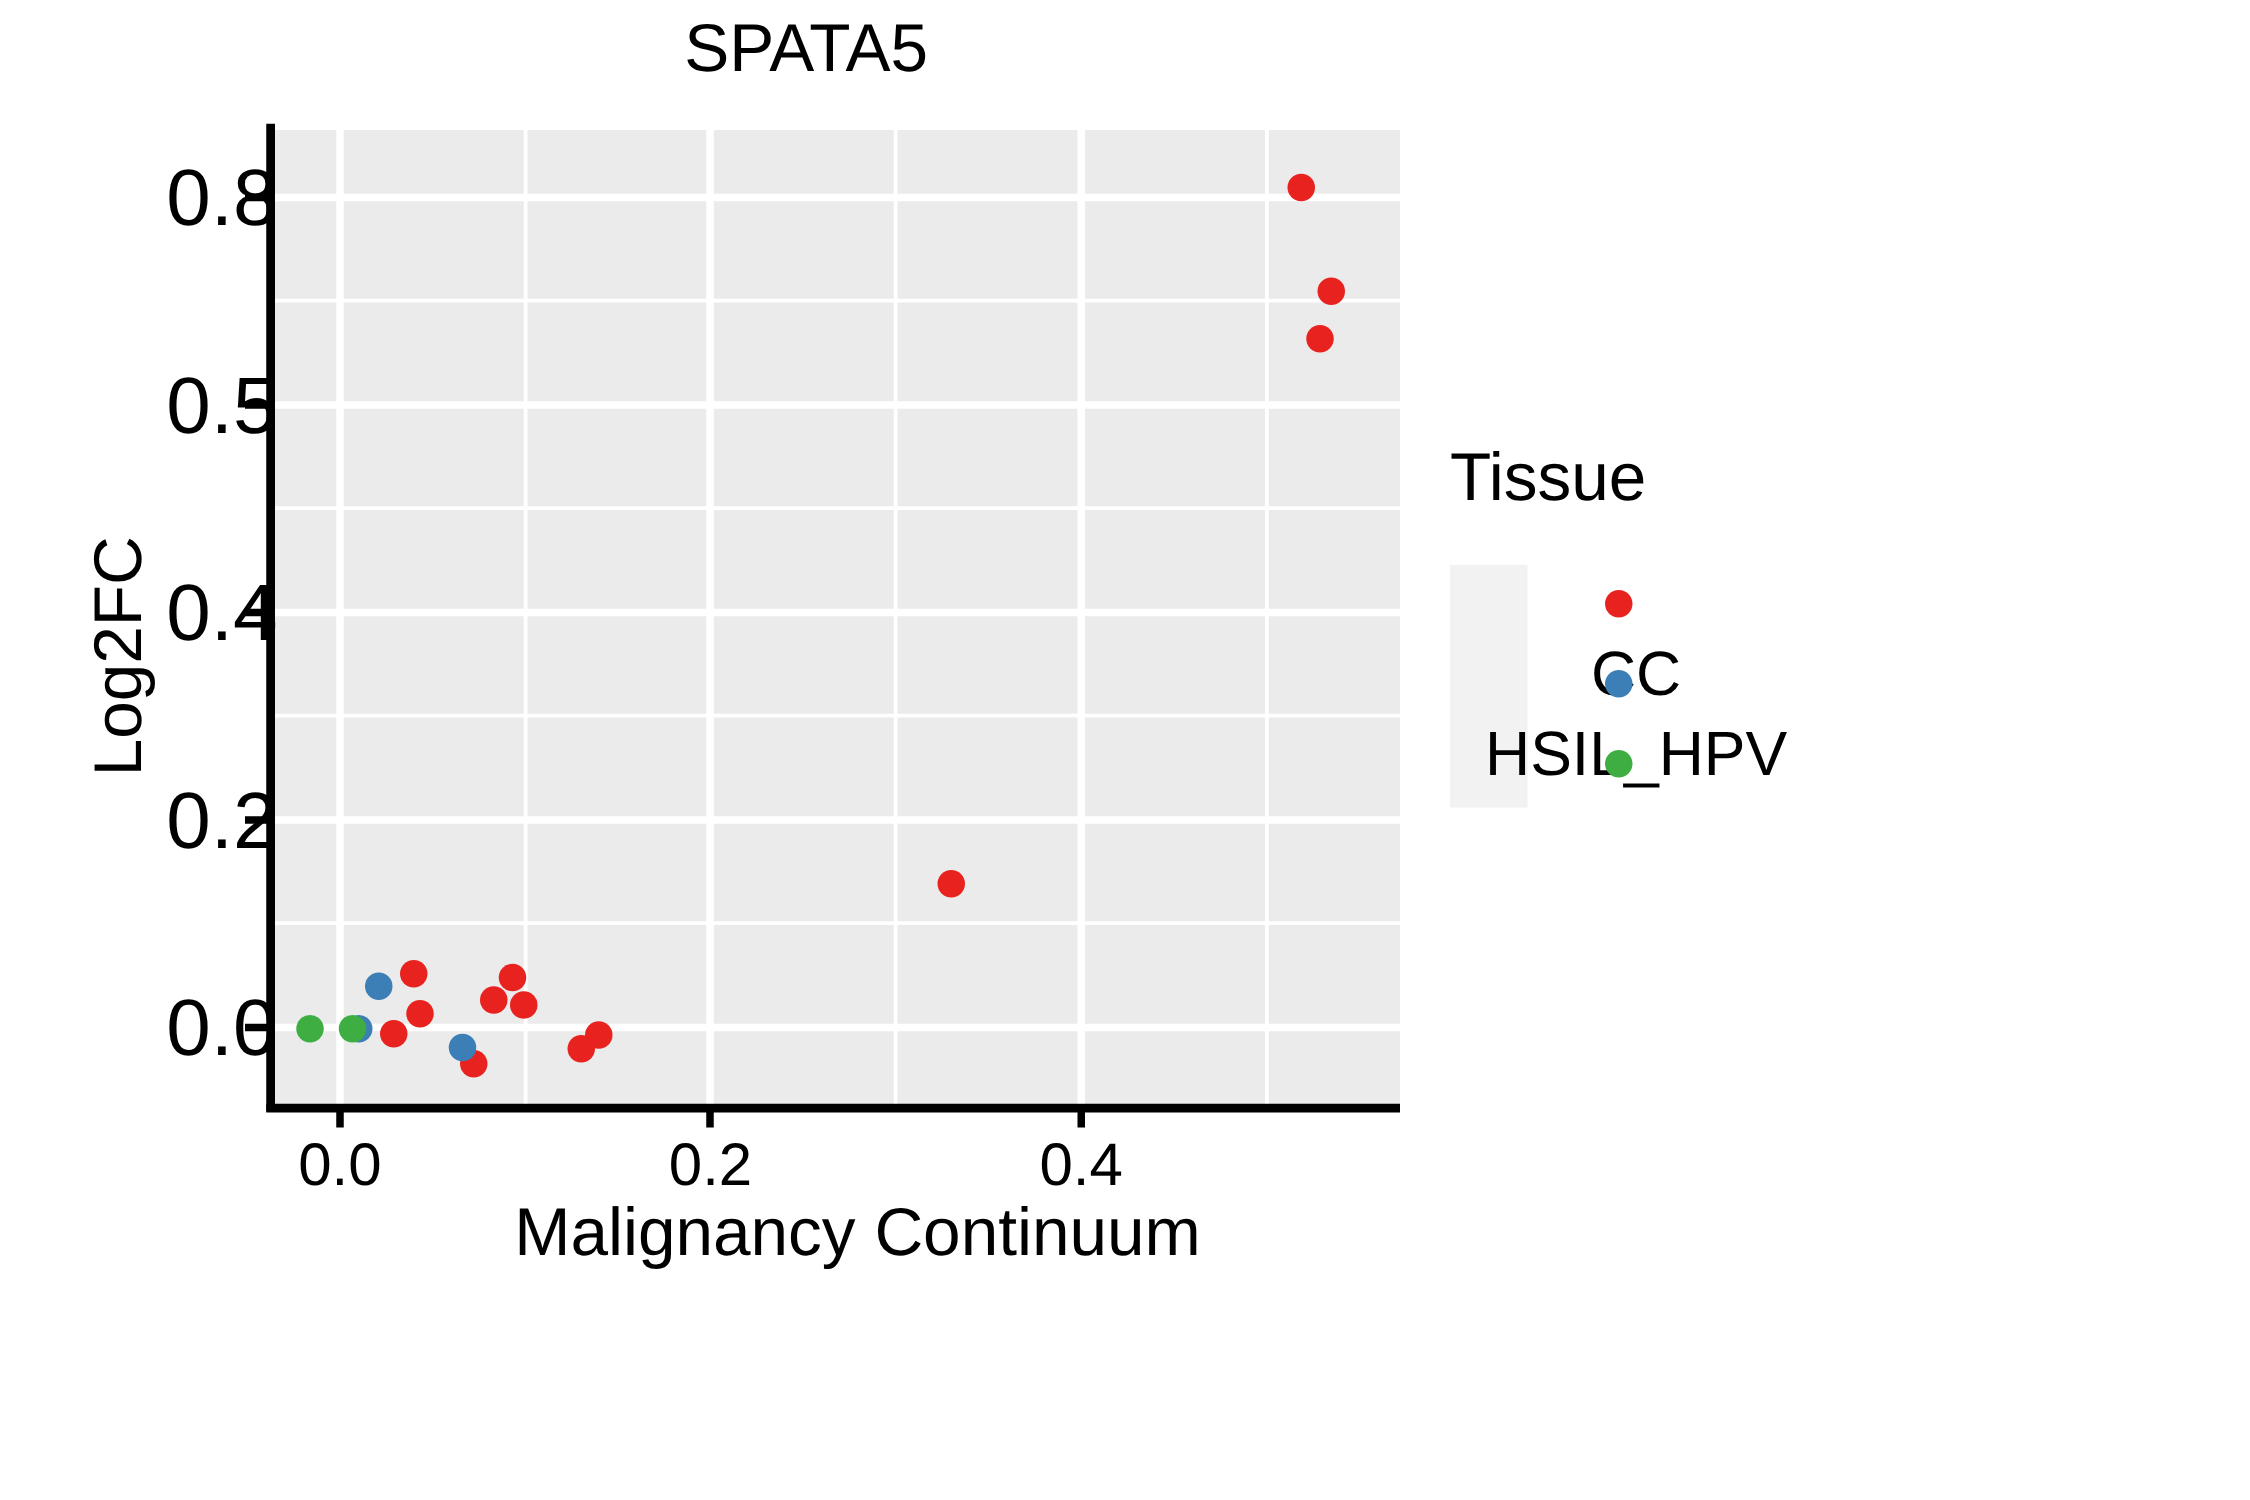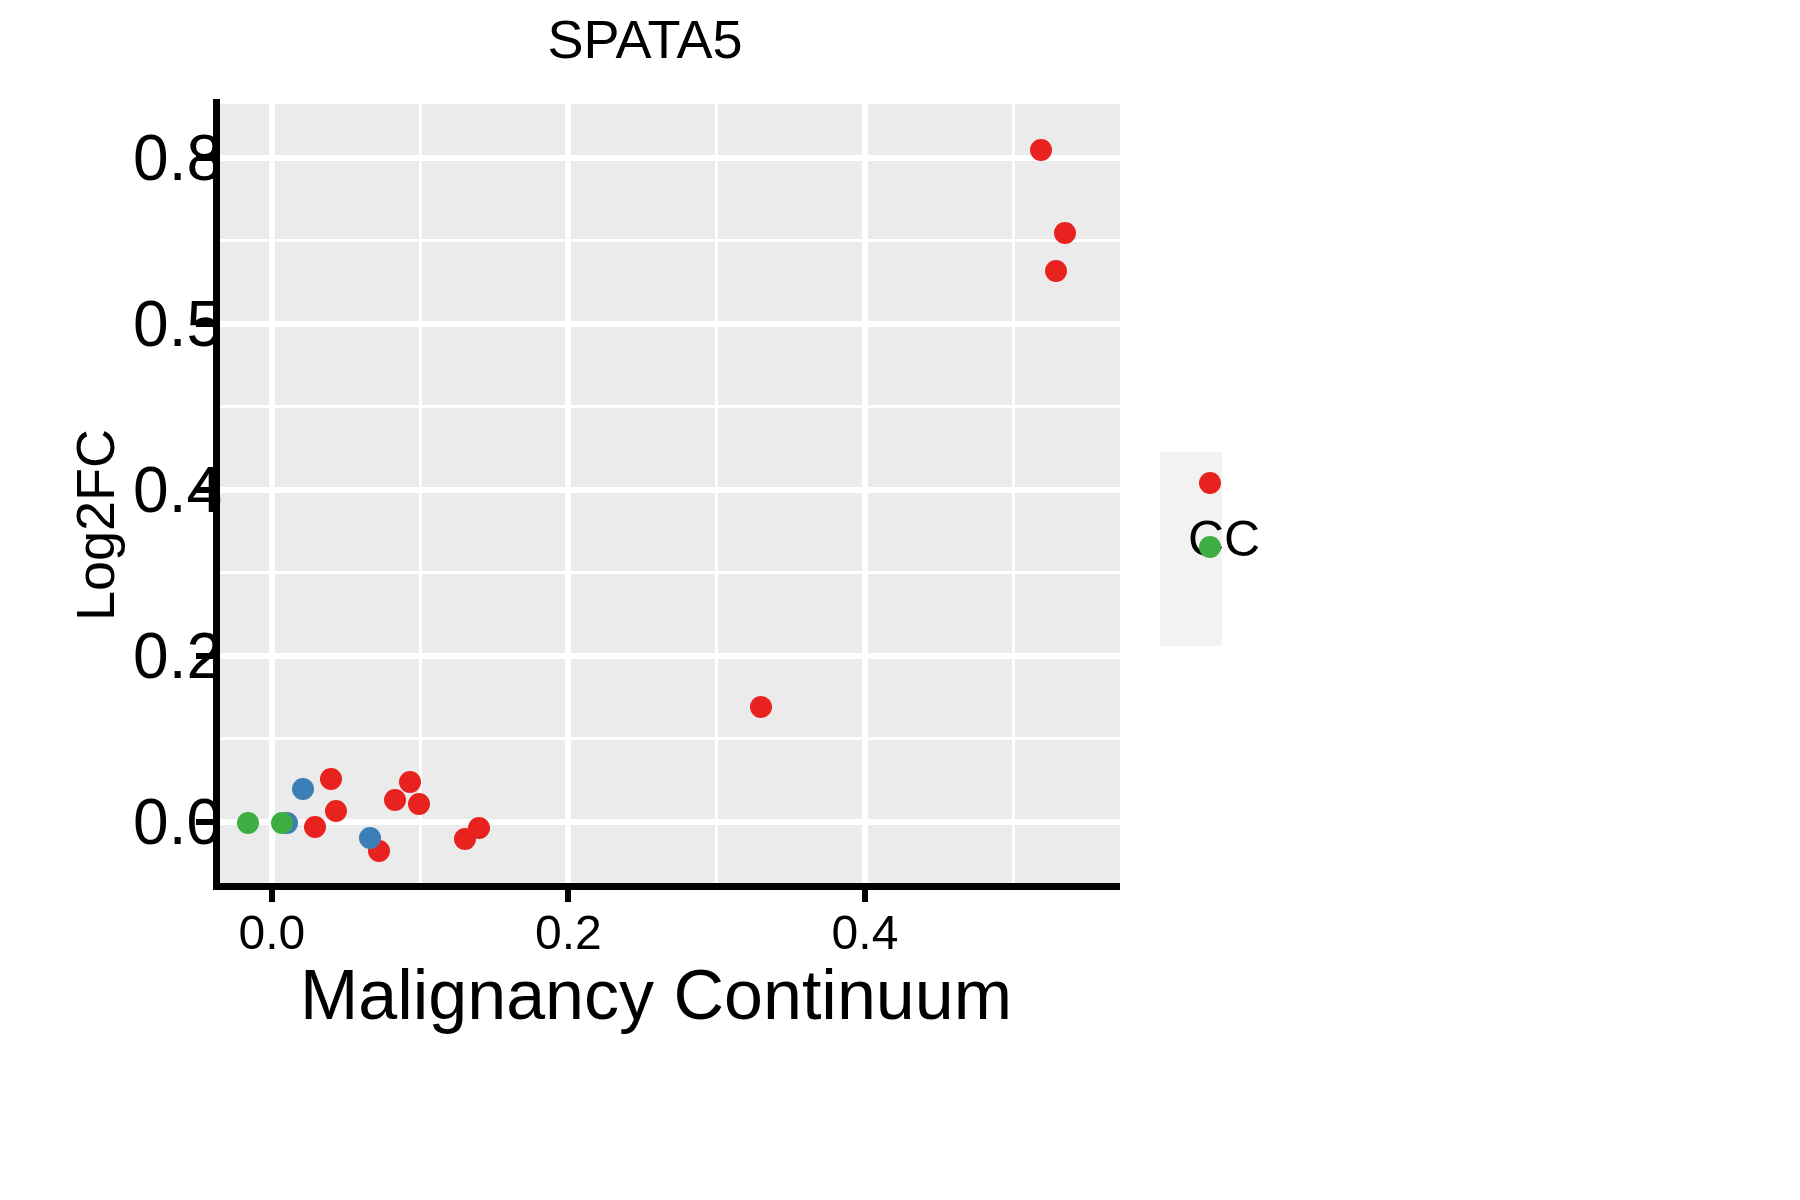--- a/index.html
+++ b/index.html
@@ -68,24 +68,24 @@
     width:600px;
     text-align:center;
     font-size:54px;
     color:#000000;
     transform:rotate(-90deg);
     transform-origin:center center;
     white-space:nowrap;
   }
   .xlab{
     position:absolute;
-    left:206px;top:955px;
+    left:236px;top:955px;
     width:900px;
     text-align:center;
-    font-size:70px;
+    font-size:54px;
     color:#000000;
     white-space:nowrap;
   }
 
   
   .pt{
     position:absolute;
     width:22px;height:22px;
     border-radius:50%;
     transform:translate(-50%,-50%);
@@ -200,29 +200,36 @@
       <div class="pt" style="left: 286.722px; top: 823.426px; background: rgb(59, 127, 182);"></div>
       <div class="pt" style="left: 369.753px; top: 838.362px; background: rgb(59, 127, 182);"></div>
       <div class="pt" style="left: 248.171px; top: 822.596px; background: rgb(63, 174, 66);"></div>
       <div class="pt" style="left: 282.273px; top: 823.426px; background: rgb(63, 174, 66);"></div>
     </div>
 
   <div class="ylab">Log2FC</div>
   <div class="xlab">Malignancy Continuum</div>
 
   <div class="legend">
+    <div class="legend-title">Tissue</div>
     <div class="legend-keys"></div>
     <div class="legend-items" id="legend-items">
         <div class="legend-row">
           <div class="legend-swatch">
             <div class="legend-dot" style="background: rgb(232, 34, 30);"></div>
           </div>
           <div class="legend-label">CC</div>
         </div>
         <div class="legend-row">
           <div class="legend-swatch">
+            <div class="legend-dot" style="background: rgb(59, 127, 182);"></div>
+          </div>
+          <div class="legend-label">HSIL_HPV</div>
+        </div>
+        <div class="legend-row">
+          <div class="legend-swatch">
             <div class="legend-dot" style="background: rgb(63, 174, 66);"></div>
           </div>
         </div>
       </div>
   </div>
 
 </div>
 
 </body></html>

